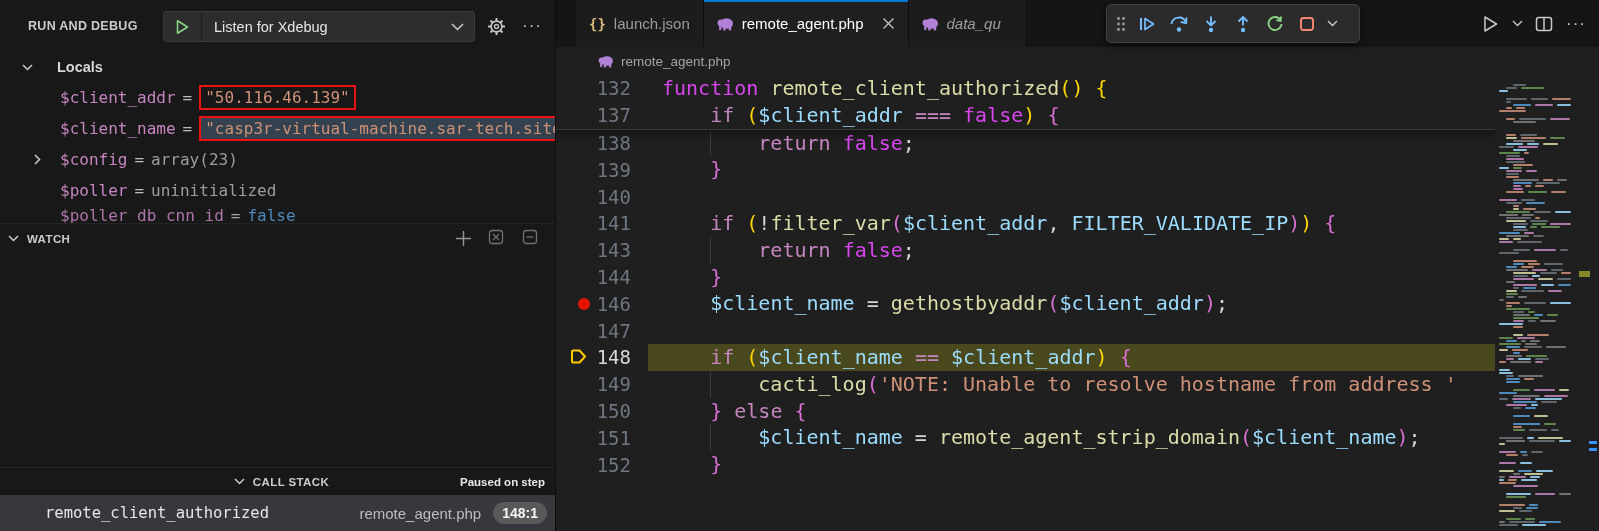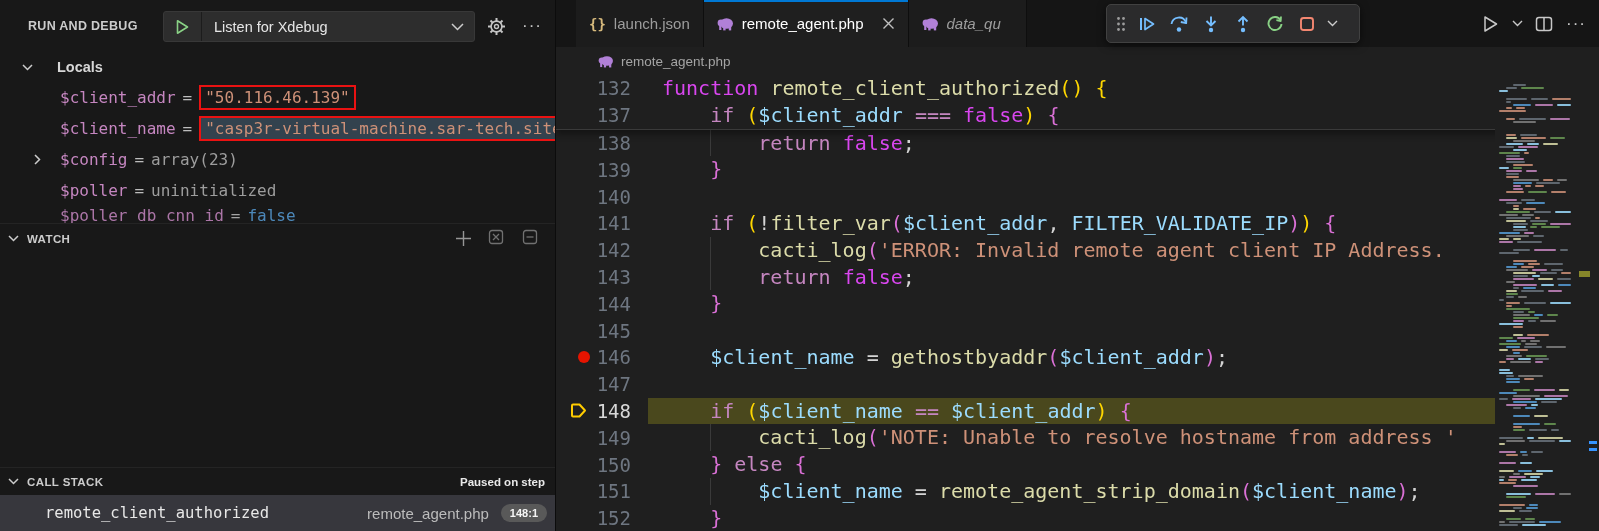--- a/index.html
+++ b/index.html
@@ -33,26 +33,26 @@
   .vstr{ color:#ce9178; } .vgray{ color:#9d9d9d; } .vblue{ color:#569cd6; }
   .redbox{ border:2px solid #ea1212; padding:1px 4px; }
   .selbox{ background:#33424e; }
   .clip-row{ height:18px; overflow:hidden; opacity:.85; }
 
   .watch-head{ position:relative; }
   .watch-actions{ position:absolute; right:14px; top:4px; display:flex; gap:14px; align-items:center; }
   .w-ico{ width:20px; height:20px; display:flex; align-items:center; justify-content:center; cursor:pointer; opacity:.75; }
   .watch-body{ flex:1; }
 
-  .stack-head{ display:flex; align-items:center; position:relative; height:28px; }
+  .stack-head{ display:flex; align-items:center; position:relative; height:28px;justify-content:center; }
   .paused{ position:absolute; right:10px; font-size:11.5px; font-weight:bold; color:#e8e8e8; }
   .frame-row{ height:36px; display:flex; align-items:center; background:#37373d; padding:0 8px 0 45px; cursor:pointer; }
   .frame-name{ font-family:"DejaVu Sans Mono",monospace; font-size:15.5px; color:#e8e8e8; }
   .frame-file{ margin-left:auto; font-size:15px; color:#bcbcbc; font-family:"Liberation Sans",sans-serif; }
-  .frame-badge{ margin-left:12px; background:#595959; color:#f5f5f5; font-size:11px; font-weight:bold;
+  .frame-badge{ margin-left:12px; background:#595959; color:#f5f5f5; font-size:14px; font-weight:bold;
     border-radius:11px; padding:3px 9px; }
 
   
   .editor{ flex:1; background:#1f1f1f; display:flex; flex-direction:column; position:relative; border-left:1px solid #0c0c0c; overflow:hidden; }
   .tabbar{ height:47px; flex:none; background:#151515; display:flex; align-items:stretch; position:relative; }
   .tab-spacer{ width:20px; flex:none; }
   .tab{ display:flex; align-items:center; gap:8px; padding:0 13px; background:#1c1c1c; border-right:1px solid #0e0e0e;
     color:#9d9d9d; font-size:15px; cursor:pointer; white-space:nowrap; position:relative; }
   .tab.active{ background:#1f1f1f; color:#ffffff; }
   .tab.active::before{ content:''; position:absolute; left:0; right:0; top:0; height:2px; background:#0078d4; }
@@ -367,34 +367,26 @@
           </div>
           <div class="line">
             <div class="gutter">140</div>
             <div class="lcontent"></div>
           </div>
           <div class="line">
             <div class="gutter">141</div>
             <div class="lcontent"><span class="tk-p">    </span><span class="tk-k">if</span><span class="tk-p"> </span><span class="tk-b1">(</span><span class="tk-p">!</span><span class="tk-f">filter_var</span><span class="tk-b2">(</span><span class="tk-v">$client_addr</span><span class="tk-p">, </span><span class="tk-c">FILTER_VALIDATE_IP</span><span class="tk-b2">)</span><span class="tk-b1">)</span><span class="tk-p"> </span><span class="tk-b2">{</span></div>
           </div>
           <div class="line">
-            <div class="gutter">142</div>
-            <div class="lcontent"><span class="guide"></span><span class="tk-p">        </span><span class="tk-f">cacti_log</span><span class="tk-b2">(</span><span class="tk-s">'ERROR: Invalid remote agent client IP Address.</span></div>
-          </div>
-          <div class="line">
             <div class="gutter">143</div>
             <div class="lcontent"><span class="guide"></span><span class="tk-p">        </span><span class="tk-k">return</span><span class="tk-p"> </span><span class="tk-t">false</span><span class="tk-p">;</span></div>
           </div>
           <div class="line">
             <div class="gutter">144</div>
             <div class="lcontent"><span class="tk-p">    </span><span class="tk-b2">}</span></div>
-          </div>
-          <div class="line">
-            <div class="gutter">145</div>
-            <div class="lcontent"></div>
           </div>
           <div class="line">
             <div class="gutter">146<span class="bp"></span></div>
             <div class="lcontent"><span class="tk-p">    </span><span class="tk-v">$client_name</span><span class="tk-p"> = </span><span class="tk-f">gethostbyaddr</span><span class="tk-b2">(</span><span class="tk-v">$client_addr</span><span class="tk-b2">)</span><span class="tk-p">;</span></div>
           </div>
           <div class="line">
             <div class="gutter">147</div>
             <div class="lcontent"></div>
           </div>
           <div class="line">

